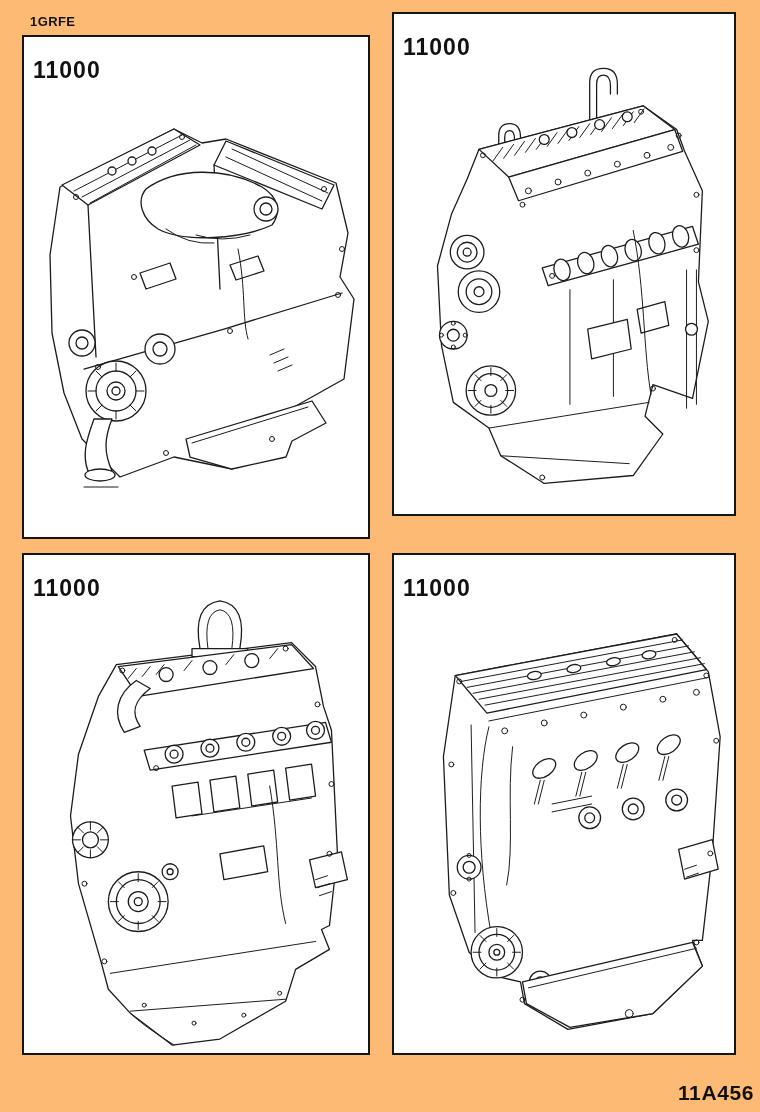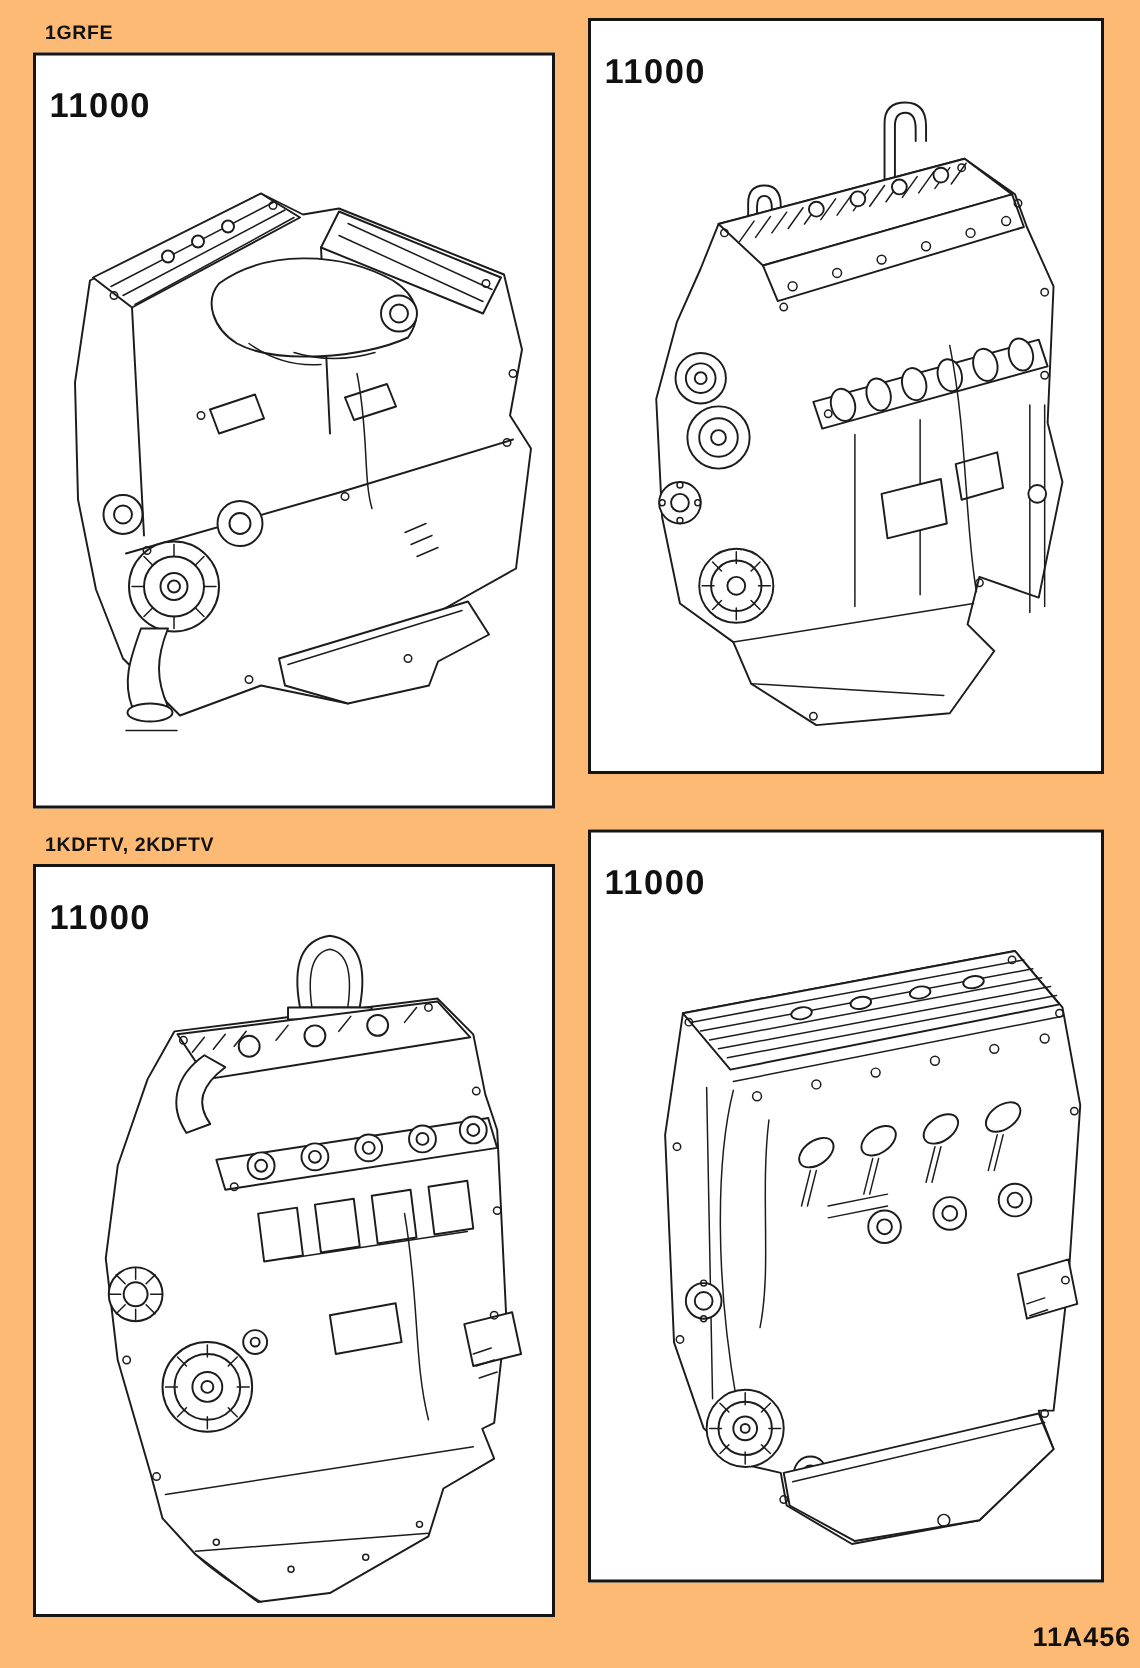--- a/index.html
+++ b/index.html
@@ -3,21 +3,21 @@
 <meta charset="utf-8">
 <style>
   html,body{margin:0;padding:0;background:#fff;}
   body{width:760px;height:1112px;font-family:"Liberation Sans",sans-serif;color:#111;}
   .page{position:relative;width:760px;height:1112px;background:#fdba74;overflow:hidden;}
   .panel{position:absolute;}
   .panel-label{height:23px;line-height:20px;padding-left:8px;font-size:13px;font-weight:700;letter-spacing:.4px;white-space:nowrap;}
   .panel-box{position:relative;border:2px solid #151515;background:#fff;box-sizing:border-box;}
   .part-number{position:absolute;top:20px;left:9px;font-size:23px;font-weight:700;letter-spacing:1px;z-index:2;}
   .engine-svg{position:absolute;left:0;top:0;width:100%;height:100%;}
-  .footer-code{position:absolute;top:1081px;right:6px;font-size:18px;font-weight:700;letter-spacing:.6px;}
+  .footer-code{position:absolute;top:1081px;right:6px;font-size:21px;font-weight:700;letter-spacing:.6px;}
   svg .ln{fill:none;stroke:#1c1c1c;stroke-width:1.3;stroke-linejoin:round;stroke-linecap:round;}
   svg .fw{fill:#fff;stroke:#1c1c1c;stroke-width:1.3;stroke-linejoin:round;}
   svg .thin{fill:none;stroke:#1c1c1c;stroke-width:1;stroke-linejoin:round;stroke-linecap:round;}
 </style>
 </head>
 <body>
 
 <div class="page">
 
   <section class="panel" style="left:22px;top:12px;width:348px;">
@@ -128,21 +128,20 @@
             <circle class="thin" cx="160" cy="262" r="2.5"></circle>
             <circle class="thin" cx="306" cy="236" r="2.5"></circle>
             <circle class="thin" cx="150" cy="466" r="2.5"></circle>
             <circle class="thin" cx="262" cy="376" r="2.5"></circle>
         </g>
       </svg>
     </div>
   </section>
 
   <section class="panel" style="left:22px;top:553px;width:348px;">
-    <div class="panel-label">1KDFTV, 2KDFTV</div>
     <div class="panel-box" style="height:502px;">
       <div class="part-number">11000</div>
       <svg class="engine-svg" viewBox="0 0 344 500" aria-hidden="true">
         <g class="ln">
           <path class="fw" d="M92,110 L268,88 L292,112 L300,152 L308,176 L314,300 L306,372 L298,376 L306,396 L272,416 L262,448 L196,486 L148,492 L106,460 L84,436 L76,406 L54,330 L46,262 L54,200 L74,142 Z"></path>
           <path class="fw" d="M176,94 Q168,50 196,46 Q224,50 216,94 Z"></path>
           <path class="thin" d="M184,94 Q179,58 196,55 Q213,58 208,94"></path>
           <path class="fw" d="M168,94 L224,94 L224,102 L168,102 Z"></path>
           <path class="fw" d="M94,112 L268,90 L290,114 L114,142 Z"></path>
           <circle class="fw" cx="142" cy="120" r="7"></circle>

